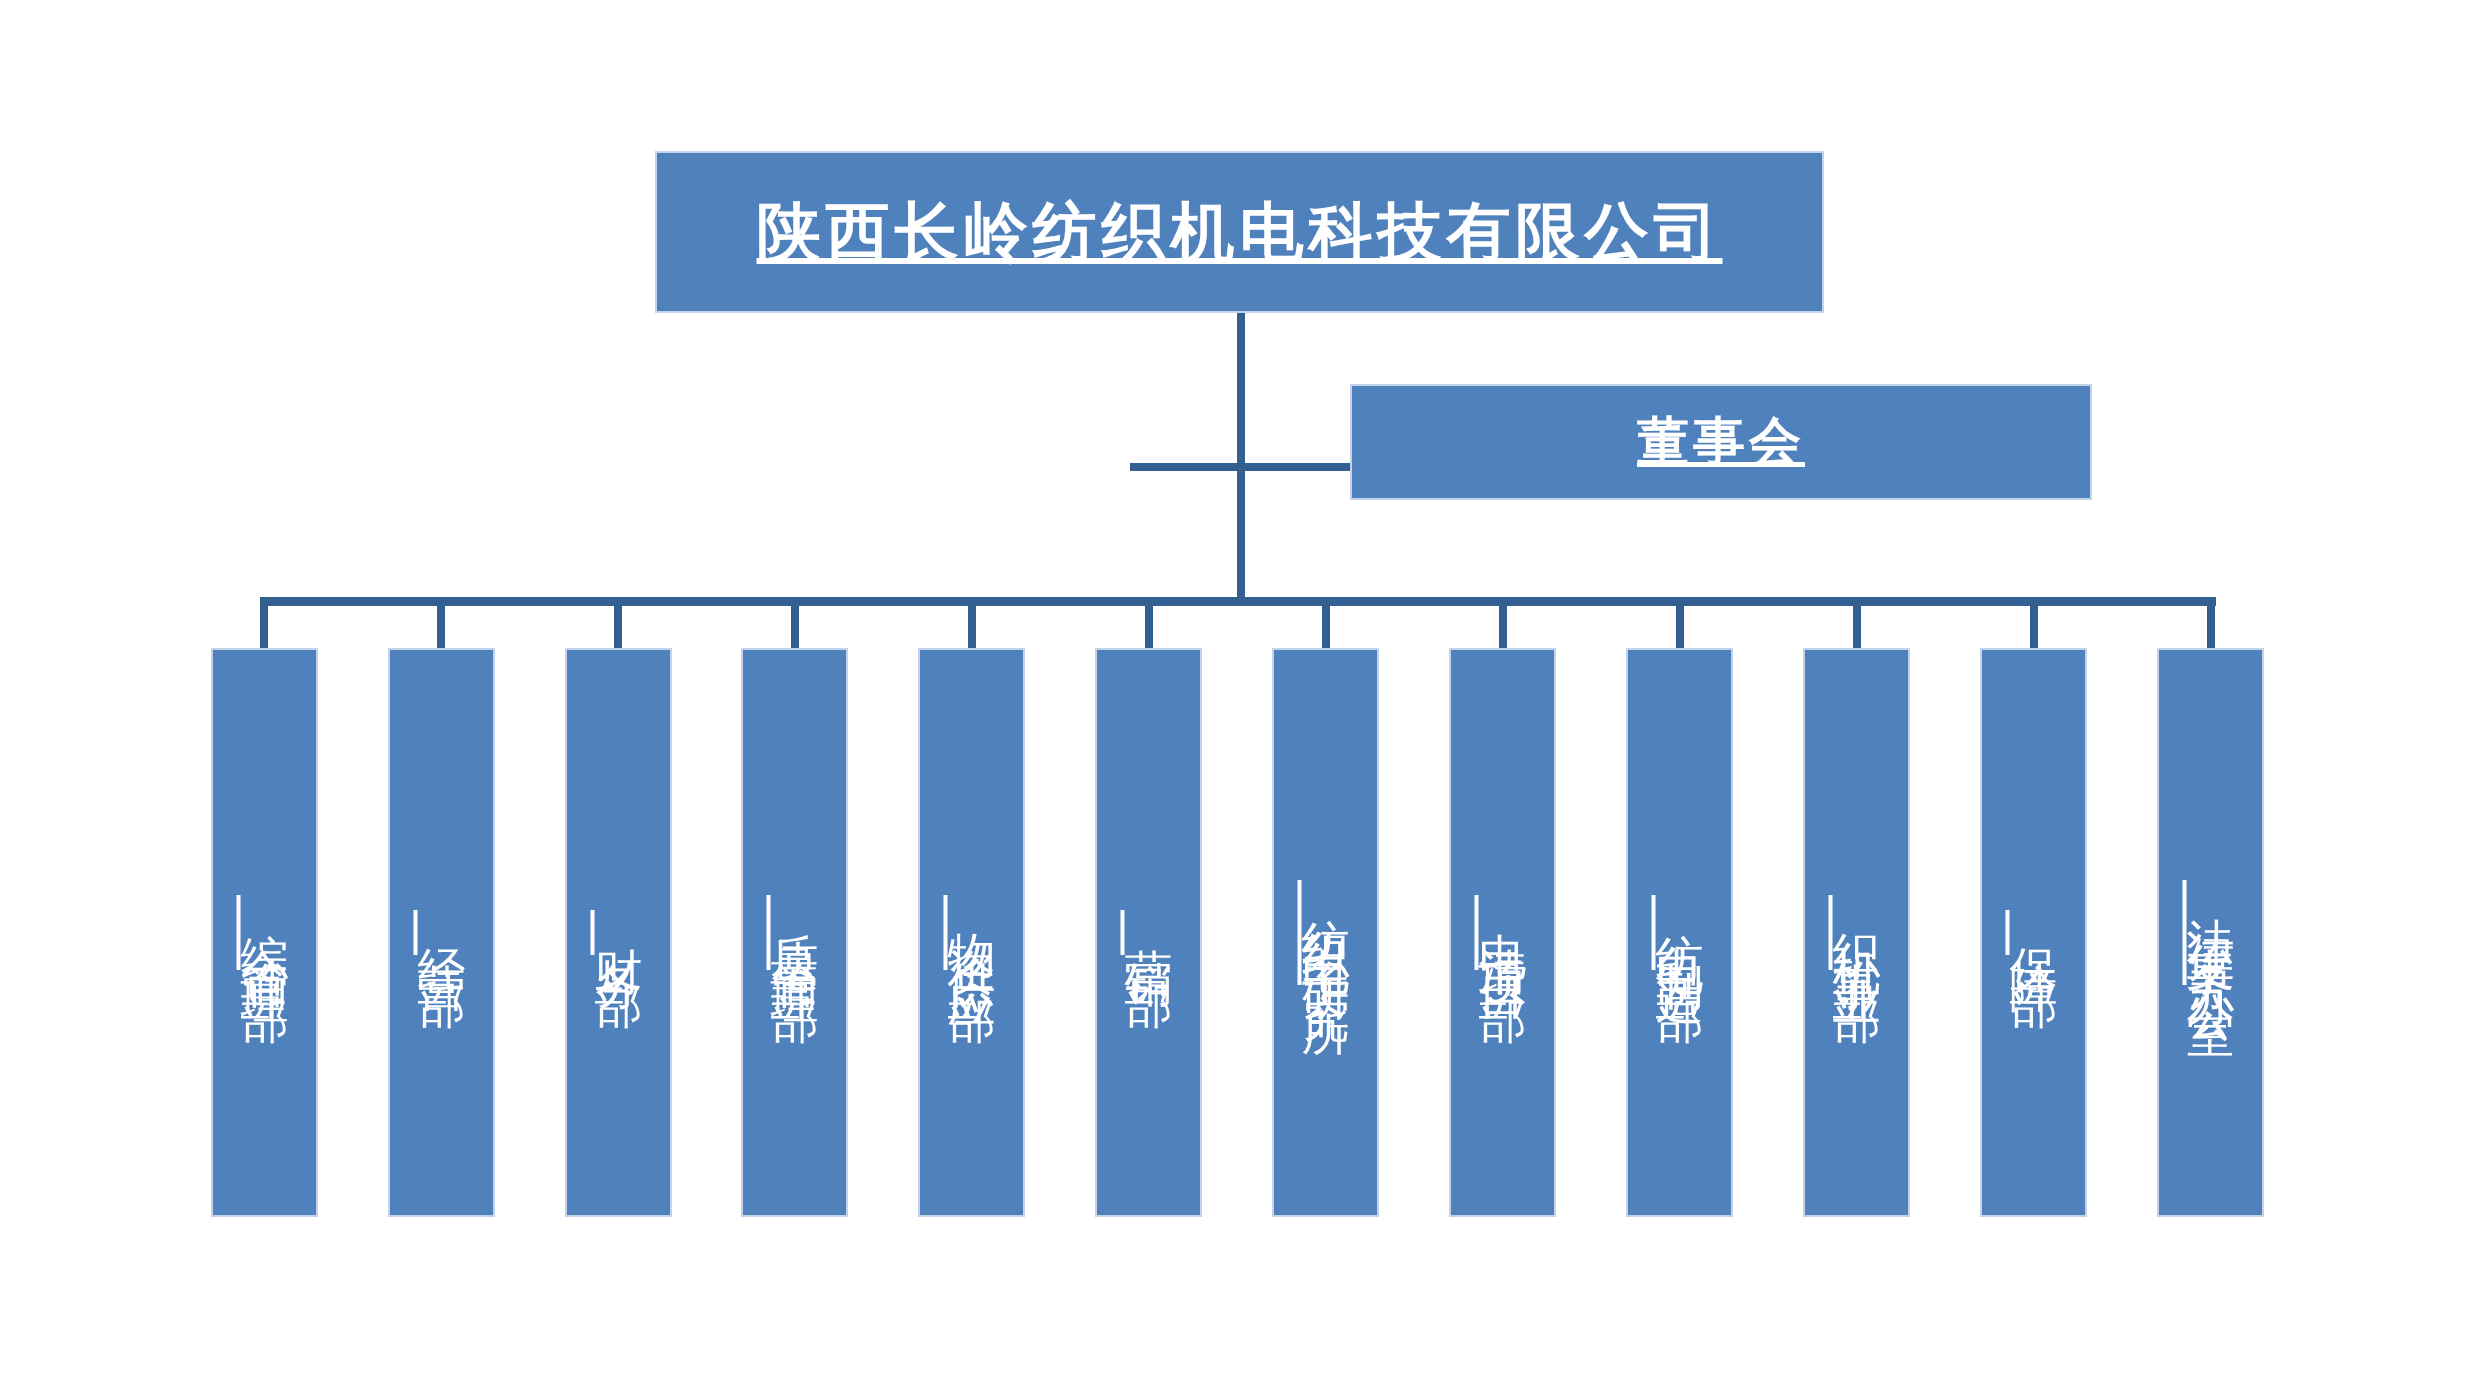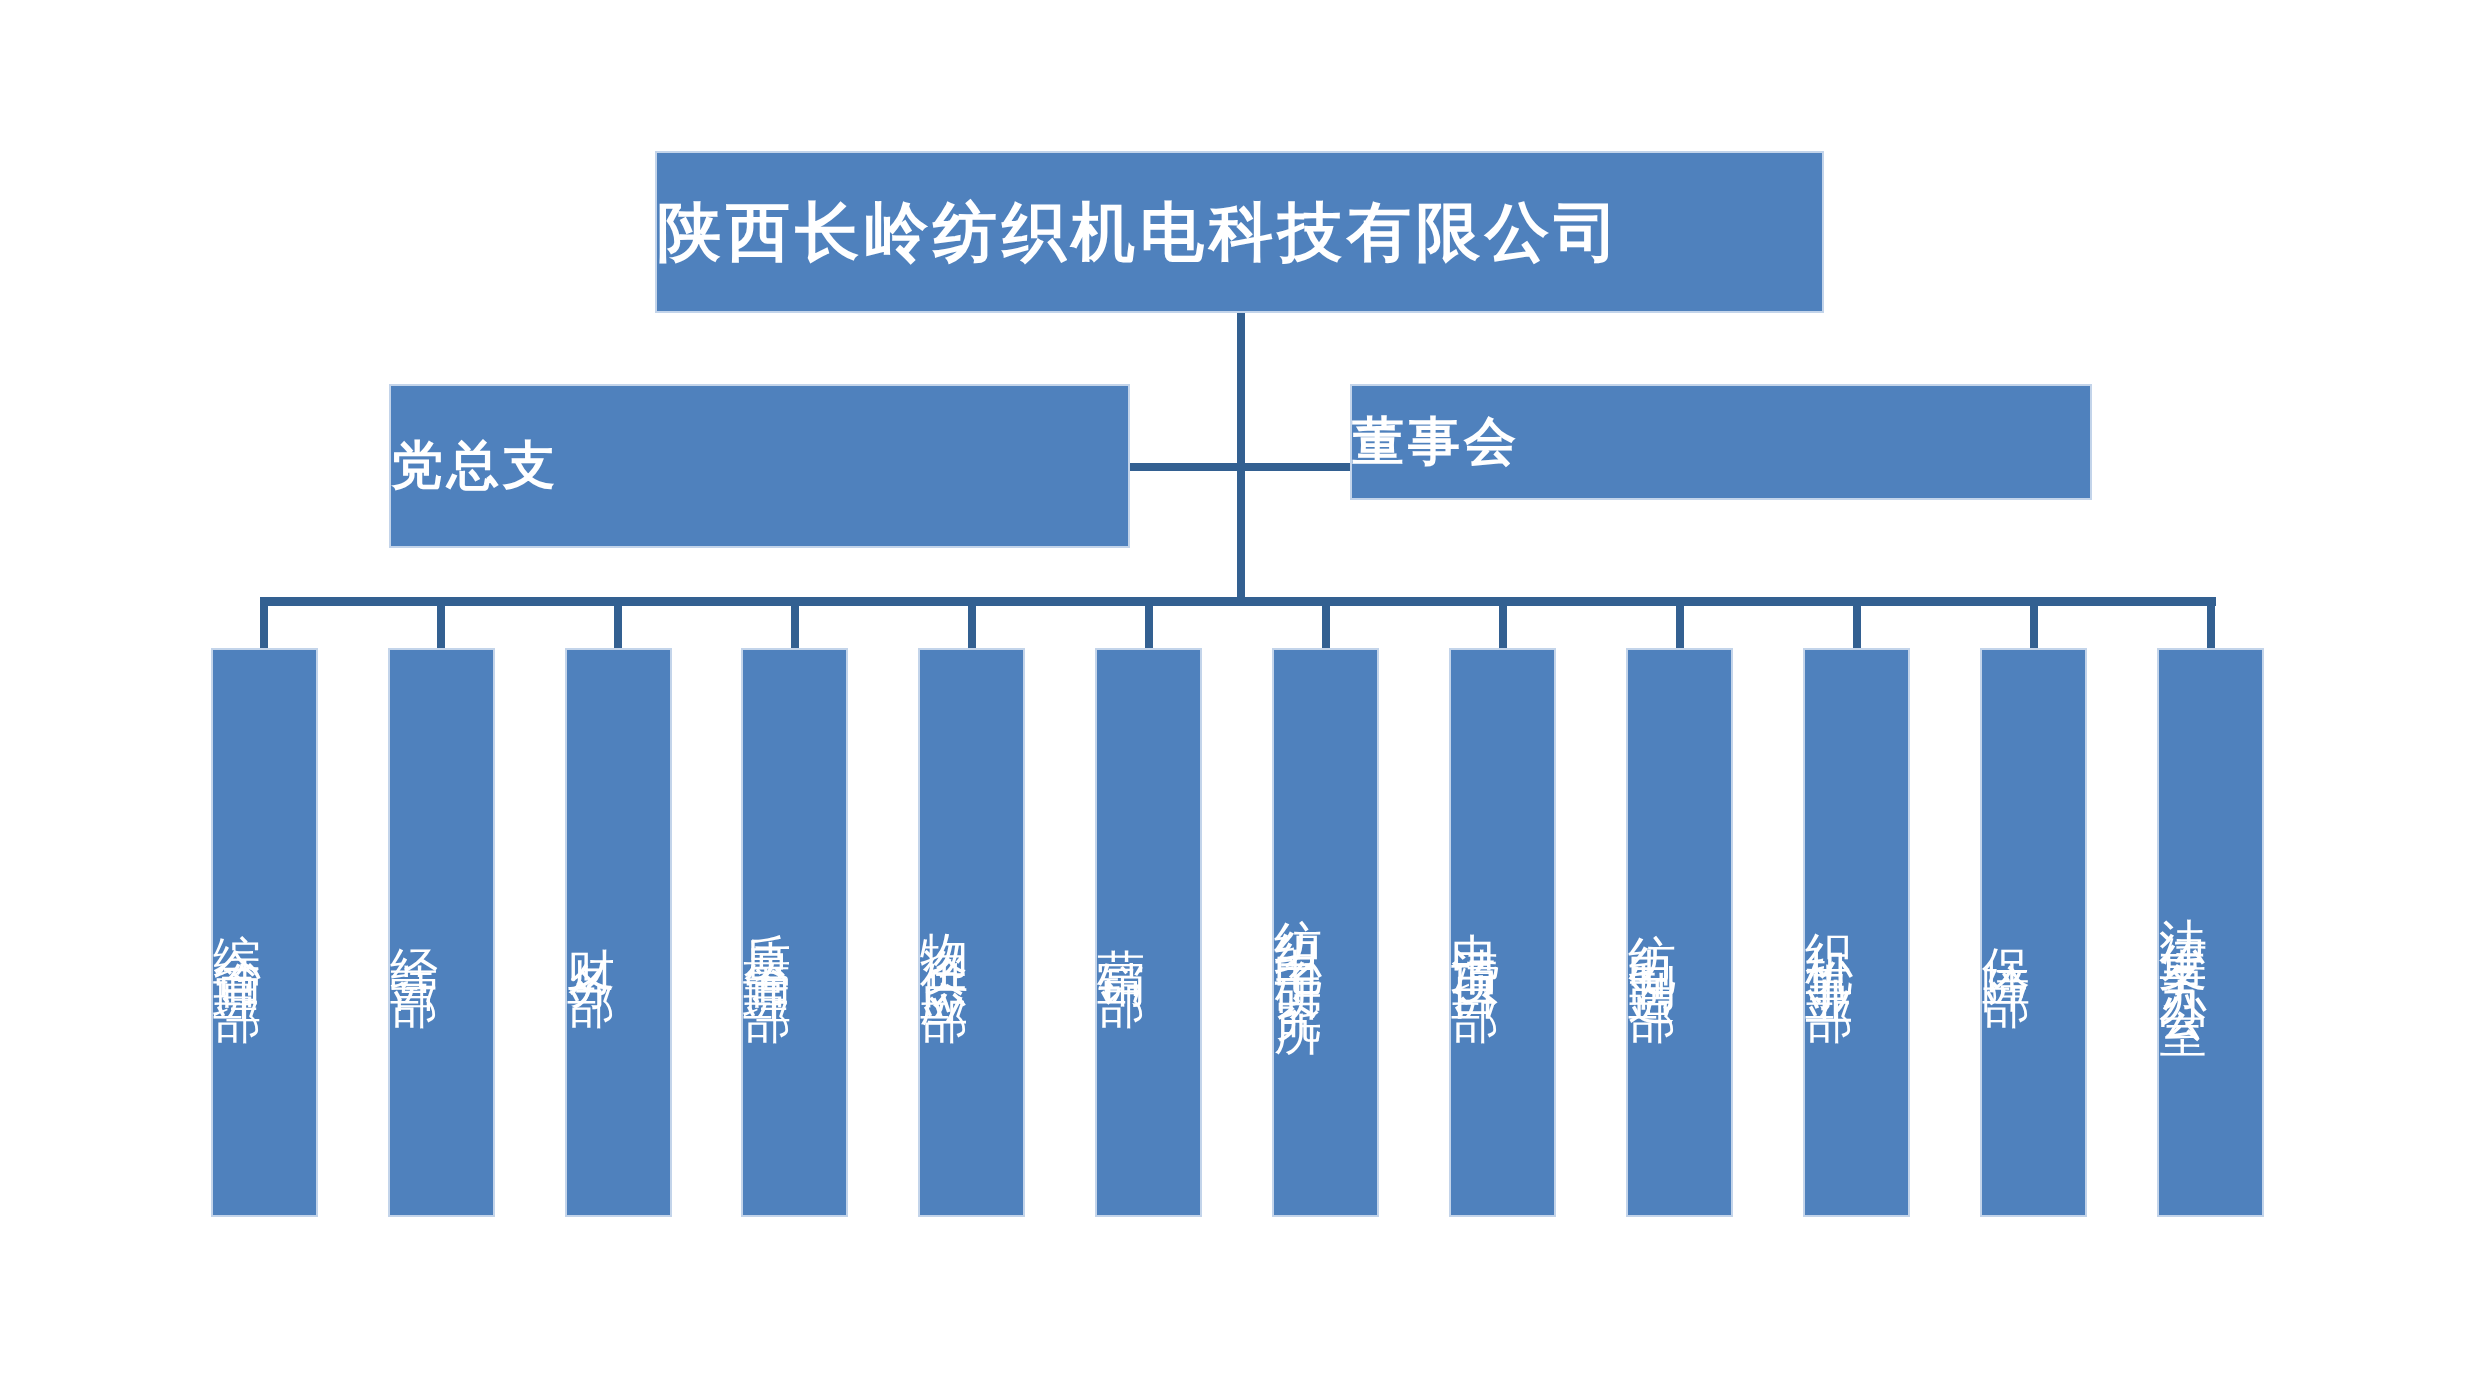--- a/index.html
+++ b/index.html
@@ -4,22 +4,23 @@
 <style>
   html,body{margin:0;padding:0;background:#fff;}
   .canvas{
     position:relative;width:2480px;height:1392px;background:#fff;overflow:hidden;
     font-family:"Liberation Sans",sans-serif;
     --node-fill:#4F81BD; --node-border:#C3D4EA; --connector:#336091; --text:#FFFFFF;
   }
   .node{
     position:absolute;background:var(--node-fill);
     border:2px solid var(--node-border);box-sizing:border-box;
-    display:flex;align-items:center;
+    display:flex;align-items:center;justify-content:center;
     color:var(--text);
+    text-decoration:underline;
   }
   .node.root{
     left:655px;top:151px;width:1169px;height:162px;
     font-size:64px;font-weight:bold;letter-spacing:5px;white-space:nowrap;
   }
   .node.l2{
     font-size:52px;font-weight:bold;letter-spacing:4px;white-space:nowrap;
   }
   .node.dept{
     top:648px;width:107px;height:569px;
@@ -51,23 +52,20 @@
   <div class="line" style="left:1499px;top:600px;width:8px;height:50px"></div>
   <div class="line" style="left:1676px;top:600px;width:8px;height:50px"></div>
   <div class="line" style="left:1853px;top:600px;width:8px;height:50px"></div>
   <div class="line" style="left:2030px;top:600px;width:8px;height:50px"></div>
   <div class="line" style="left:2207px;top:600px;width:8px;height:50px"></div>
 
   <div class="node root">
     <span>陕西长岭纺织机电科技有限公司</span>
   </div>
 
-  <div class="node l2" style="left:389px;top:384px;width:741px;height:164px">
-    <span>党总支</span>
-  </div>
   <div class="node l2" style="left:1350px;top:384px;width:742px;height:116px">
     <span>董事会</span>
   </div>
 
   <div class="node dept" style="left:211px">
     <span class="vtext">综合管理部</span>
   </div>
   <div class="node dept" style="left:388px">
     <span class="vtext">经营部</span>
   </div>

